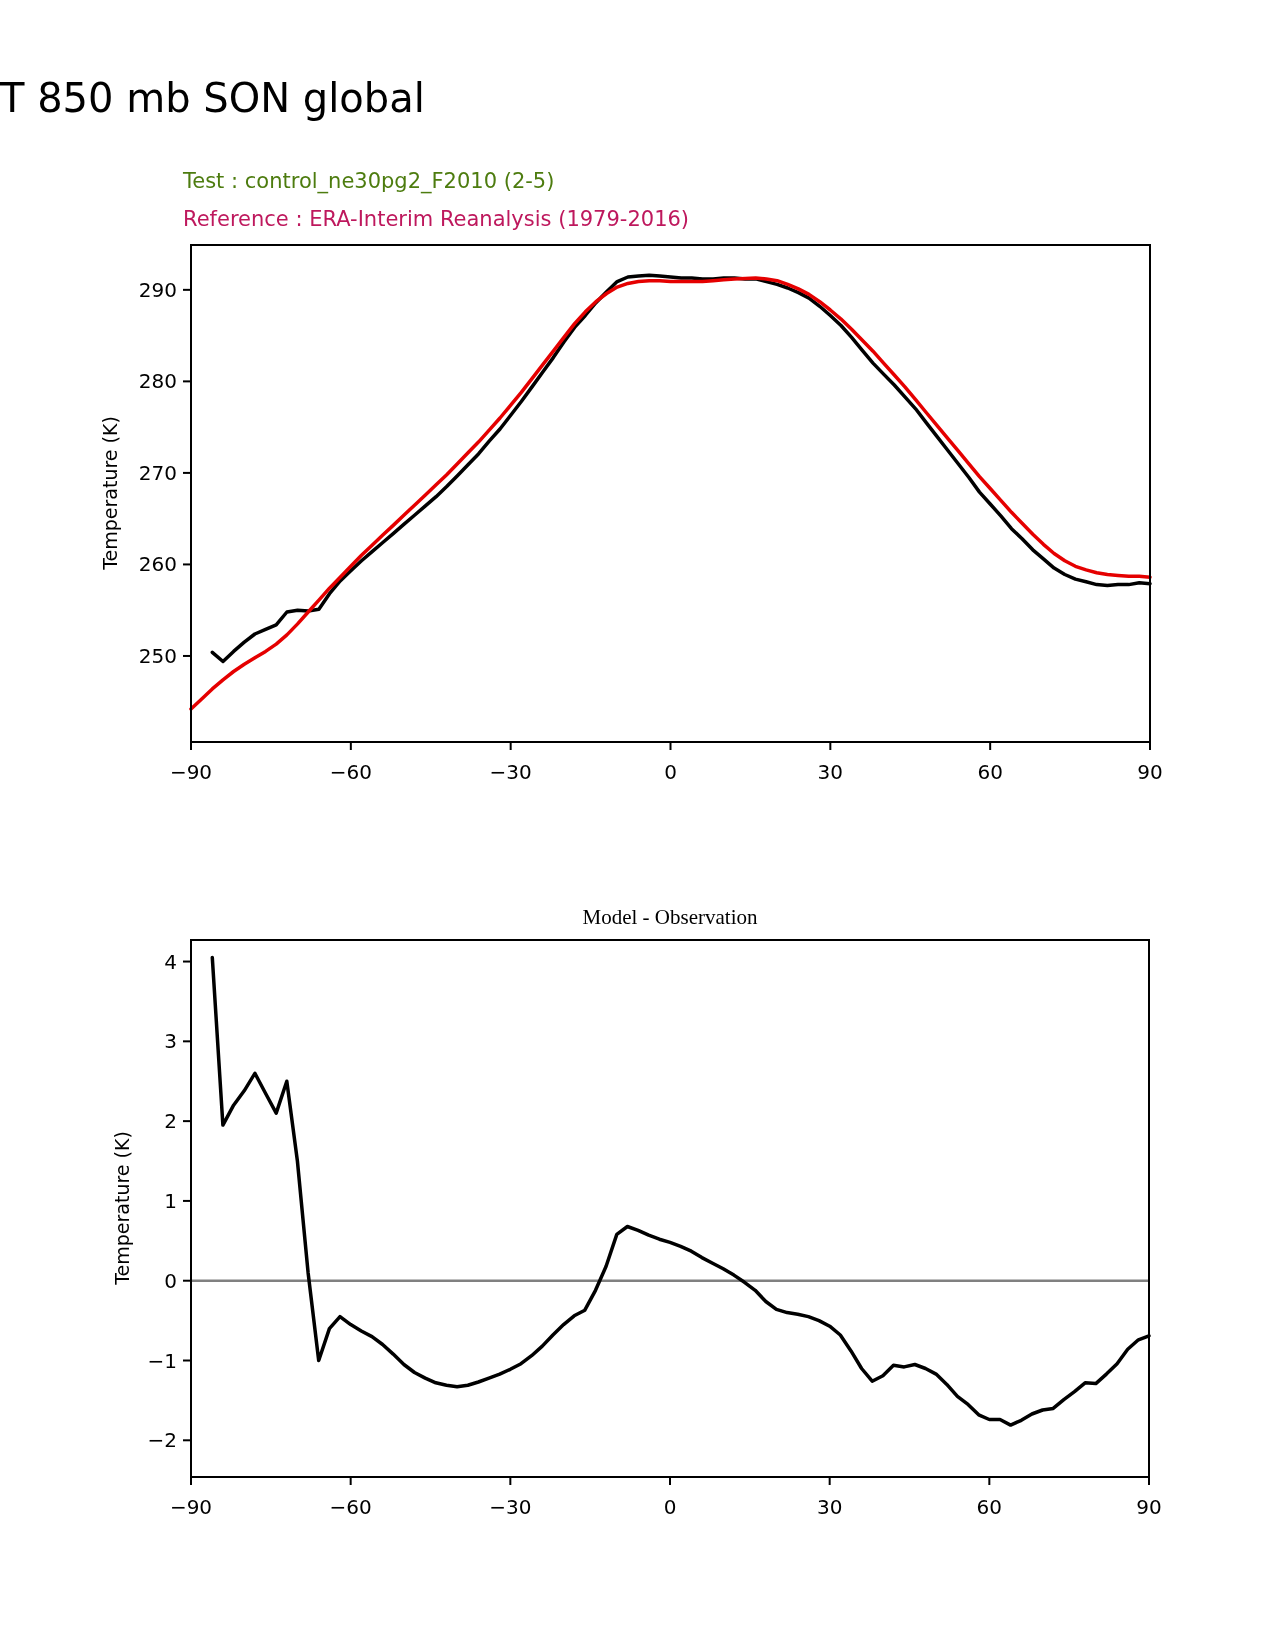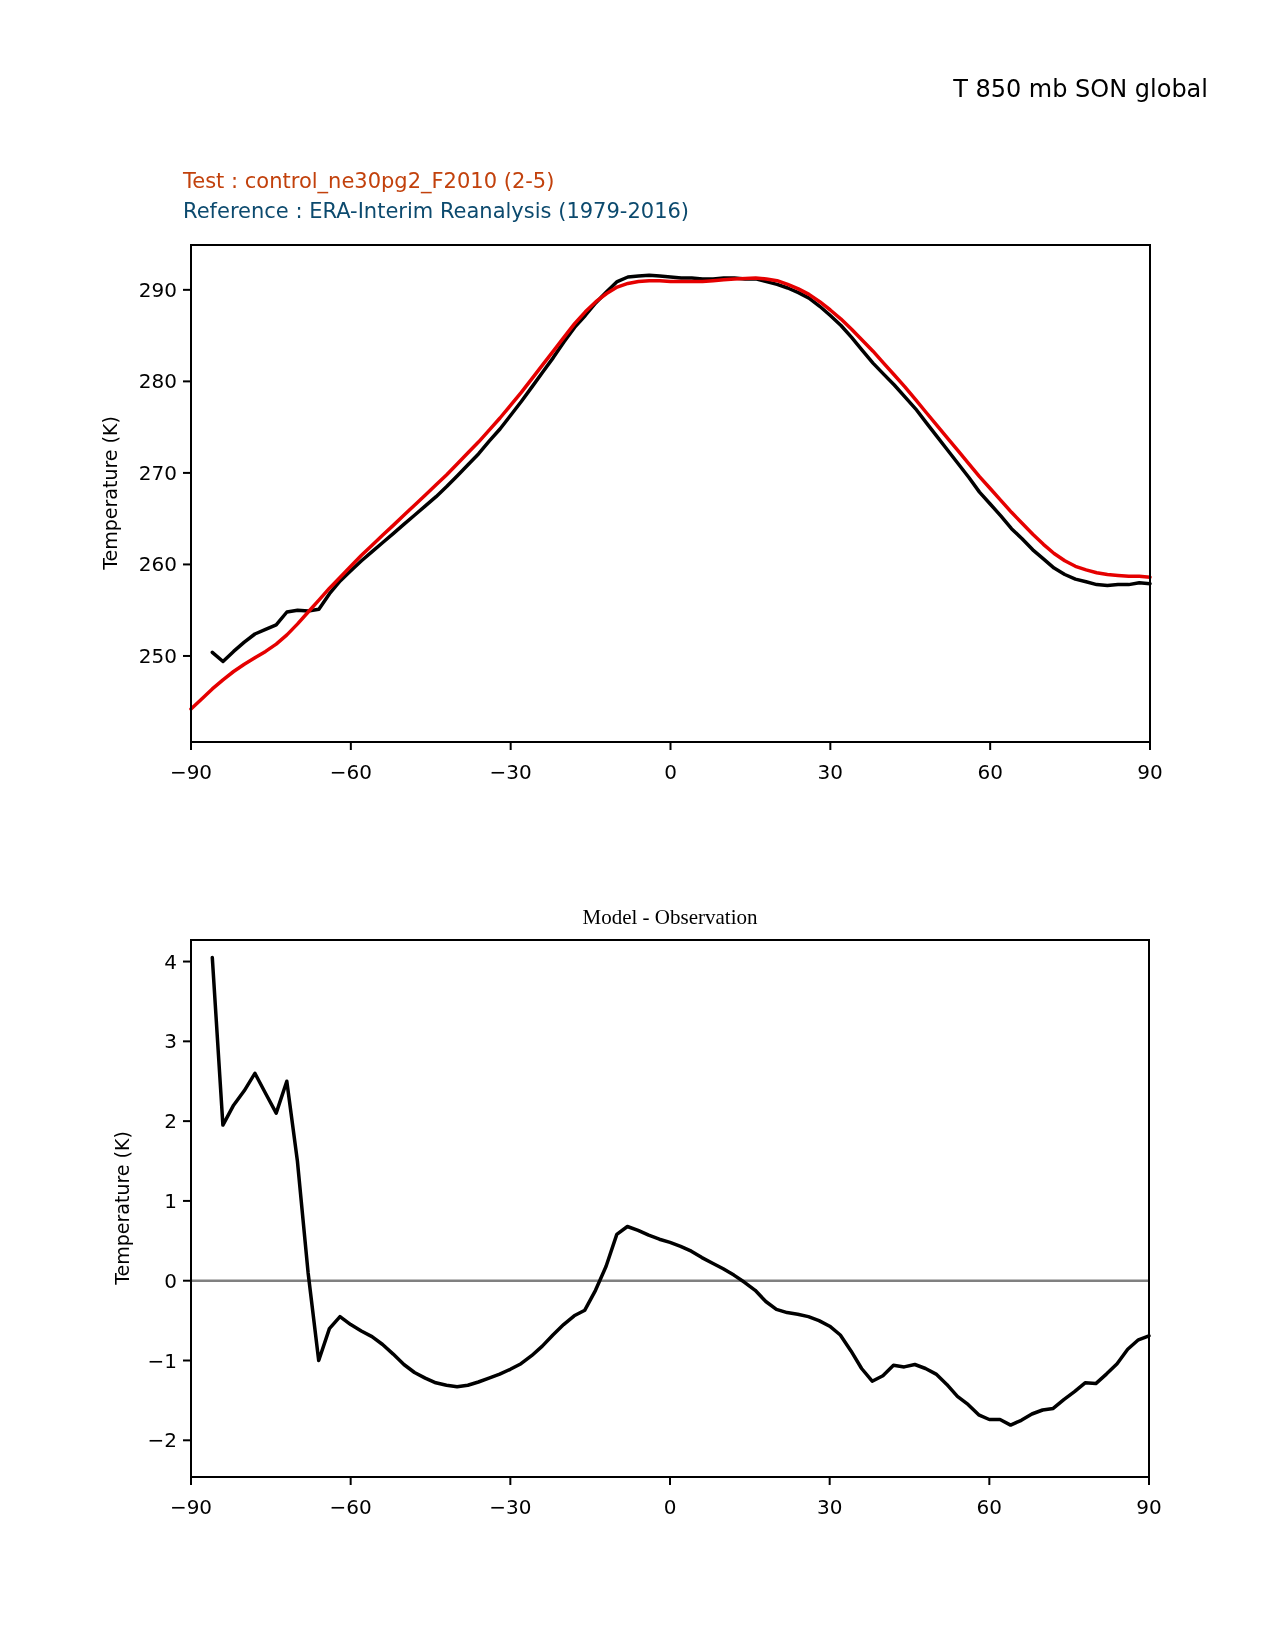--- a/index.html
+++ b/index.html
@@ -6,22 +6,22 @@
   body{
     position:relative;
     width:1275px;height:1650px;
     font-family:"DejaVu Sans", sans-serif;
     color:#000;
     overflow:hidden;
   }
   .abs{position:absolute;}
   #suptitle{
     top:75px;left:0;width:1208px;
-    text-align:right;
-    font-size:24px;
+    text-align:left;
+    font-size:40px;
     color:#000;
   }
   #legend{
     top:166px;left:183px;
     font-size:21px;
     line-height:30px;
     white-space:nowrap;
   }
   #chart-svg{top:0;left:0;}
   .ylab{
@@ -38,22 +38,22 @@
     font-family:Liberation Serif, serif;
   }
   text{font-family:"DejaVu Sans", sans-serif;}
 </style>
 </head>
 <body>
 
 <div class="abs" id="suptitle">T 850 mb SON global</div>
 
 <div class="abs" id="legend">
-  <div id="legend-test" style="color: #c2410c;">Test : control_ne30pg2_F2010 (2-5)</div>
-  <div id="legend-ref" style="color: #0c4a6e;">Reference : ERA-Interim Reanalysis (1979-2016)</div>
+  <div id="legend-test" style="color: #4d7c0f;">Test : control_ne30pg2_F2010 (2-5)</div>
+  <div id="legend-ref" style="color: #be185d; margin-top: 8px;">Reference : ERA-Interim Reanalysis (1979-2016)</div>
 </div>
 
 <div class="abs ylab" id="top-ylabel">Temperature (K)</div>
 <div class="abs ylab" id="bottom-ylabel">Temperature (K)</div>
 
 <div class="abs" id="bottom-title">Model - Observation</div>
 
 <svg class="abs" id="chart-svg" width="1275" height="1650" viewBox="0 0 1275 1650">
     <g>
       <line x1="191" x2="191" y1="742" y2="750" stroke="#000" stroke-width="2"></line>

